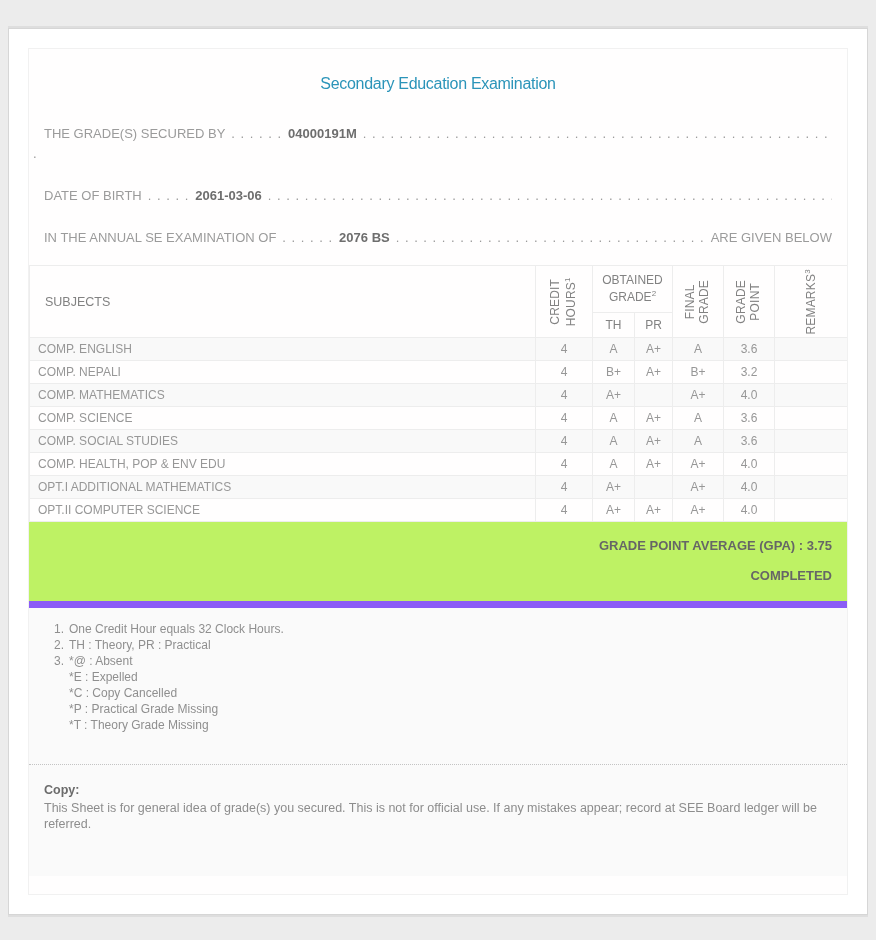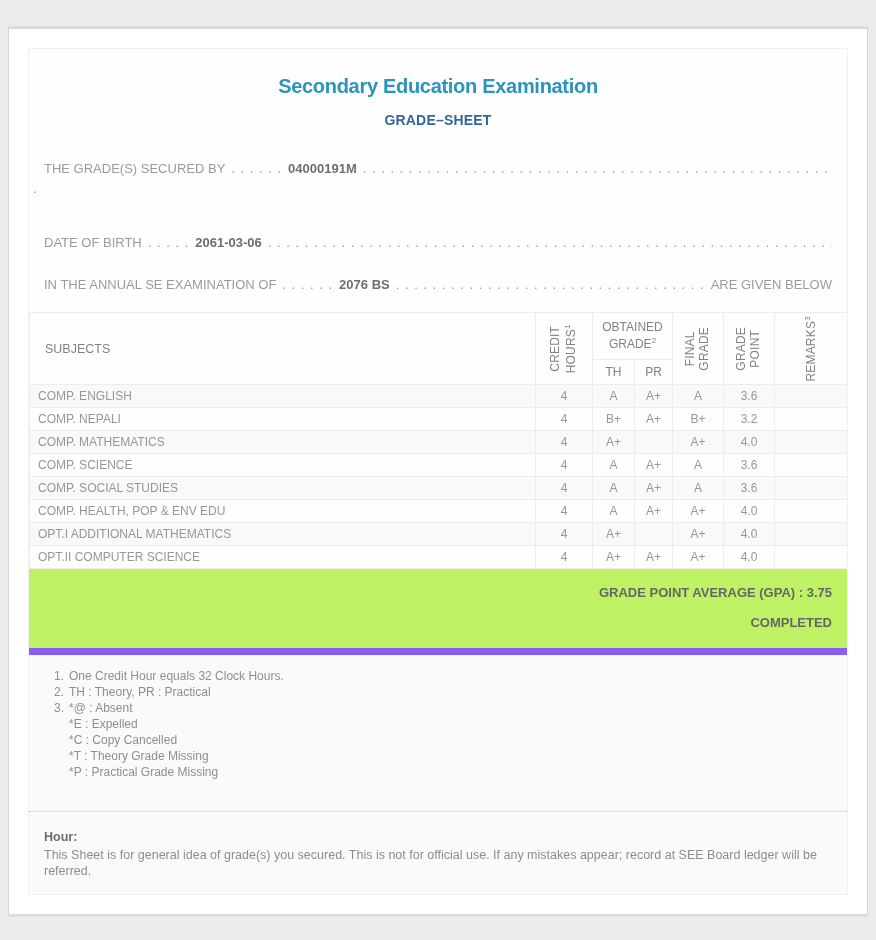--- a/index.html
+++ b/index.html
@@ -18,37 +18,37 @@
   .panel {
     margin: 19px;
     height: 847px;
     background: #fffefe;
     border: 1px solid #f1f1f1;
     overflow: hidden;
   }
   
   .title-block { padding-top: 26px; text-align: center; }
   .page-title {
-    color: #2b94b9; font-size: 20px; font-weight: bold;
+    color: #2b94b9; font-size: 16px; font-weight: normal;
     letter-spacing: -0.3px;
   }
   .page-subtitle {
     margin-top: 14px; color: #33679b; font-size: 14px; font-weight: bold;
     letter-spacing: 0.2px;
   }
   
   .info { padding: 0 15px; color: #9b9b9b; font-size: 13px; }
   .info-line { display: flex; align-items: baseline; white-space: nowrap; overflow: hidden; line-height: 18px; }
   .info-line .leader { margin: 0 6px; letter-spacing: 1px; }
   .info-line .val { font-weight: bold; color: #6e6e6e; }
   .info-line .filler { flex: 1 1 0; overflow: hidden; white-space: nowrap; margin-left: 6px; letter-spacing: 1px; }
   .info-line .suffix { margin-left: 4px; }
   .wrap-dot { line-height: 18px; margin: 2px 0 0 -11px; color: #9b9b9b; }
   .line-grades { margin-top: 32px; }
-  .line-dob    { margin-top: 36px; }
+  .line-dob    { margin-top: 24px; }
   .line-exam   { margin-top: 24px; }
   
   table { width: 100%; border-collapse: collapse; margin-top: 18px; table-layout: fixed; }
   th, td { border: 1px solid #ededed; }
   thead th { color: #828282; font-size: 12px; font-weight: normal; background: #fffefe; }
   th.subjects-h { text-align: left; padding-left: 15px; font-size: 12.5px; }
   .rot { display: inline-block; transform: rotate(-90deg); line-height: 1.15; letter-spacing: 0.2px; }
   .rot.two-line-54 { width: 56px; }
   .rot.two-line-48 { width: 48px; }
   .rot.nowrap { white-space: nowrap; }
@@ -76,21 +76,20 @@
   .footnote-body { color: #8d8d8d; font-size: 12.5px; line-height: 16px; margin-top: 1px; max-width: 800px; }
 </style>
 </head>
 <body>
 
 <div class="card">
   <div class="panel">
 
     <div class="title-block">
       <div class="page-title">Secondary Education Examination</div>
-      <div class="page-subtitle">GRADE–SHEET</div>
     </div>
 
     <div class="info">
       <div class="info-line line-grades">
         <span>THE GRADE(S) SECURED BY</span>
         <span class="leader">. . . . . .</span>
         <span class="val">04000191M</span>
         <span class="filler">. . . . . . . . . . . . . . . . . . . . . . . . . . . . . . . . . . . . . . . . . . . . . . . . . . . . . . . . . . . . . . . . . . . . . . . . . . . . . . . .</span>
       </div>
       <div class="wrap-dot">.</div>
@@ -244,30 +243,30 @@
         <div class="note-row sub">
           <span class="num">3.</span>
           <span>*E : Expelled</span>
         </div>
         <div class="note-row sub">
           <span class="num">3.</span>
           <span>*C : Copy Cancelled</span>
         </div>
         <div class="note-row sub">
           <span class="num">3.</span>
+          <span>*P : Practical Grade Missing</span>
+        </div>
+        <div class="note-row sub">
+          <span class="num">3.</span>
           <span>*T : Theory Grade Missing</span>
         </div>
-        <div class="note-row sub">
-          <span class="num">3.</span>
-          <span>*P : Practical Grade Missing</span>
-        </div>
       </div>
 
       <div class="dotted-divider"></div>
 
       <div class="footnote">
-        <div class="footnote-title">Hour:</div>
+        <div class="footnote-title">Copy:</div>
         <div class="footnote-body">This Sheet is for general idea of grade(s) you secured. This is not for official use. If any mistakes appear; record at SEE Board ledger will be referred.</div>
       </div>
     </div>
 
   </div>
 </div>
 
 </body></html>

